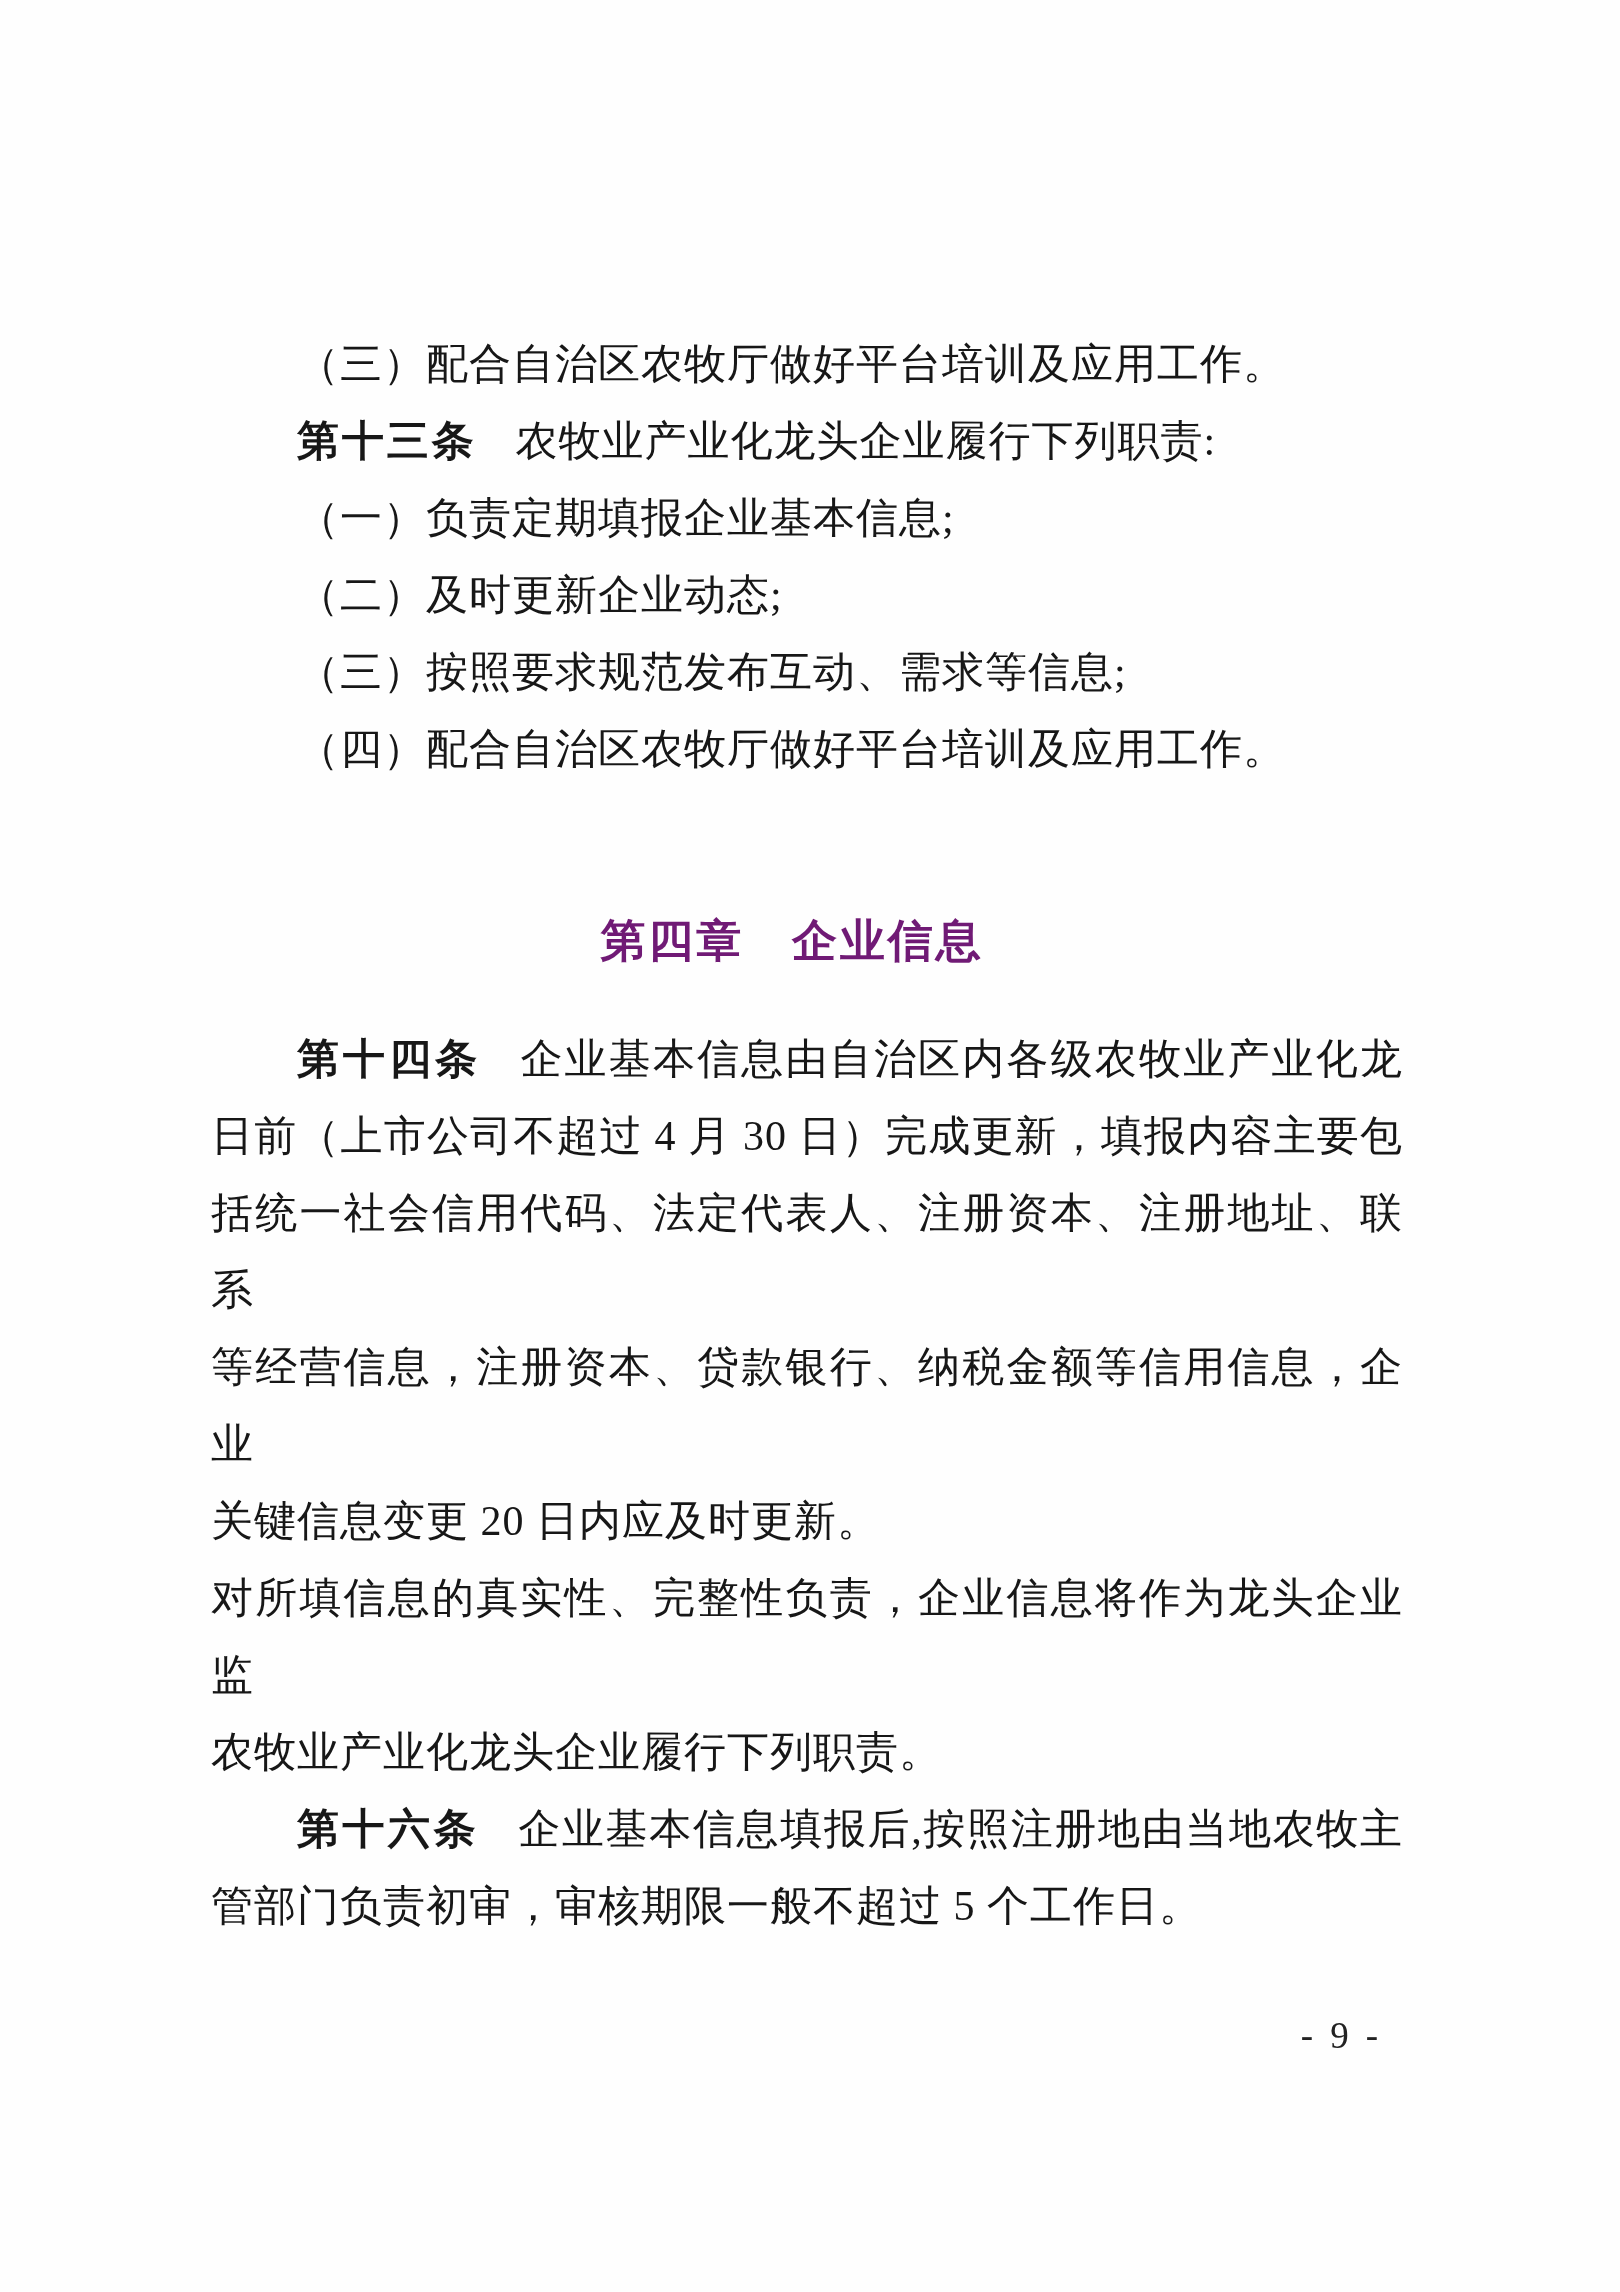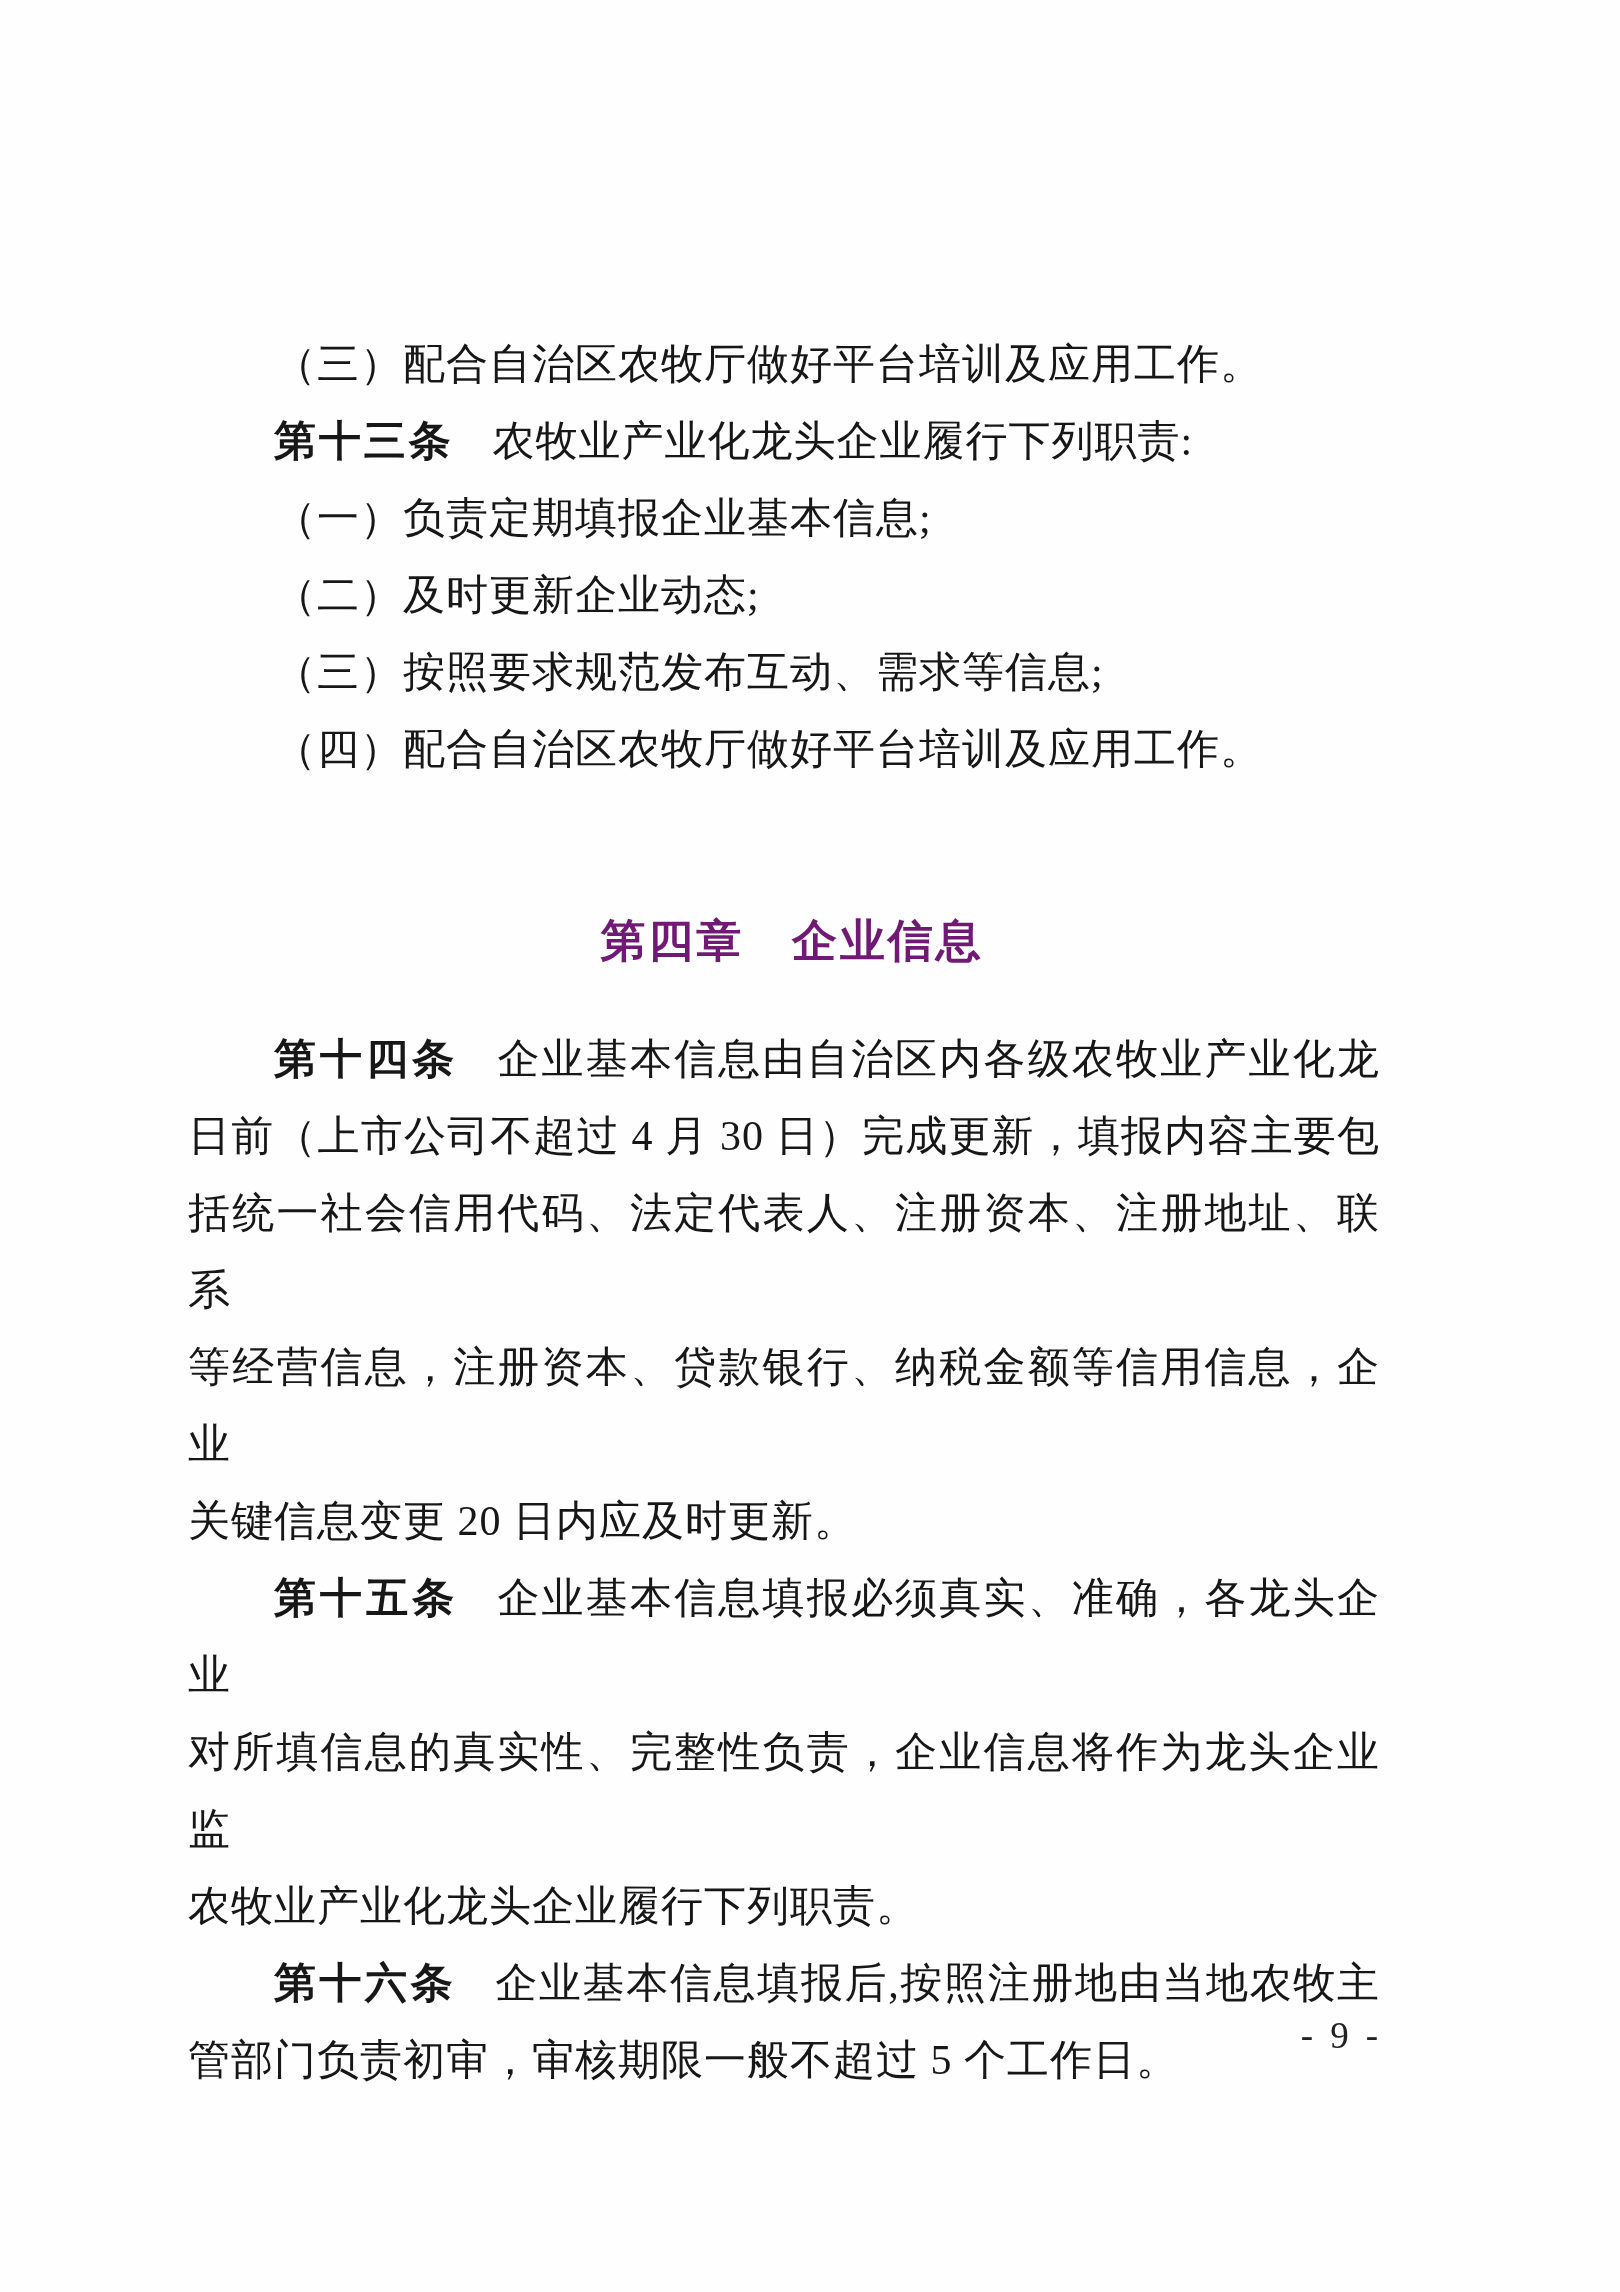--- a/index.html
+++ b/index.html
@@ -15,21 +15,21 @@
       font-family: "Liberation Serif", "DejaVu Serif", serif;
       color: #161616;
     }
     .page {
       position: absolute;
       inset: 0;
       background: #fefefe;
     }
     .text-col {
       position: absolute;
-      left: 188px;
+      left: 211px;
       width: 1192px;
     }
     .block-a { top: 326px; }
     .block-b { top: 1021px; }
     .doc-line {
       font-size: 42px;
       line-height: 77px;
       letter-spacing: 1px;
       color: #171717;
     }
@@ -88,23 +88,20 @@
   <div class="chapter-heading">第四章　企业信息</div>
 
   <div class="text-col block-b">
     <div class="doc-line indent just">
       <span class="article-label">第十四条</span><span>企业基本信息由自治区内各级农牧业产业化龙</span>
     </div>
     <div class="doc-line just">日前（上市公司不超过 4 月 30 日）完成更新，填报内容主要包</div>
     <div class="doc-line just">括统一社会信用代码、法定代表人、注册资本、注册地址、联系</div>
     <div class="doc-line just">等经营信息，注册资本、贷款银行、纳税金额等信用信息，企业</div>
     <div class="doc-line nowrap">关键信息变更 20 日内应及时更新。</div>
-    <div class="doc-line indent just">
-      <span class="article-label">第十五条</span><span>企业基本信息填报必须真实、准确，各龙头企业</span>
-    </div>
     <div class="doc-line just">对所填信息的真实性、完整性负责，企业信息将作为龙头企业监</div>
     <div class="doc-line nowrap">农牧业产业化龙头企业履行下列职责。</div>
     <div class="doc-line indent just">
       <span class="article-label">第十六条</span><span>企业基本信息填报后,按照注册地由当地农牧主</span>
     </div>
     <div class="doc-line nowrap">管部门负责初审，审核期限一般不超过 5 个工作日。</div>
   </div>
 
   <div class="page-number">- 9 -</div>
 

